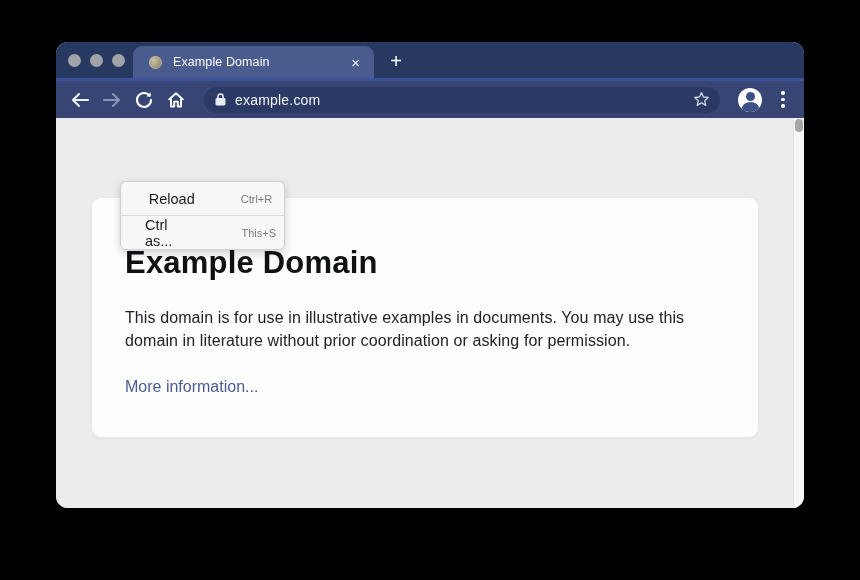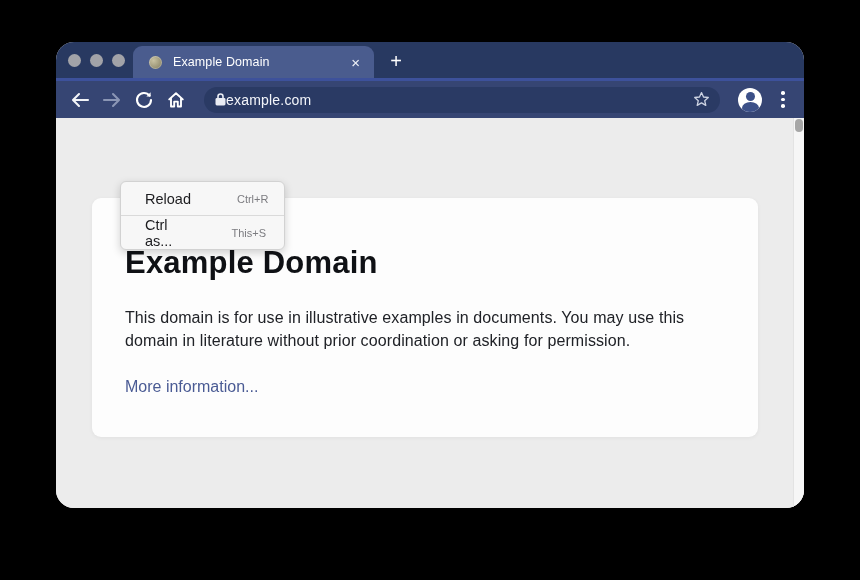--- a/index.html
+++ b/index.html
@@ -4,21 +4,21 @@
 <style>
   html,body{margin:0;padding:0;}
   body{
     width:860px;height:580px;background:#000000;
     font-family:"Liberation Sans","DejaVu Sans",sans-serif;
     position:relative;overflow:hidden;
     -webkit-font-smoothing:antialiased;
   }
   .browser-window{
     position:absolute;left:56px;top:42px;width:748px;height:466px;
-    border-radius:18px;overflow:hidden;background:#ececec;
+    border-radius:12px;overflow:hidden;background:#ececec;
   }
   
   .titlebar{
     position:relative;height:36px;background:#283961;
   }
   .traffic-lights{position:absolute;left:12px;top:12px;display:flex;gap:9px;}
   .traffic-light{width:13px;height:13px;border-radius:50%;background:#a2a3a8;}
   .tab{
     position:absolute;left:77px;bottom:0;width:241px;height:32px;
     background:#4a5c8e;border-radius:9px 9px 0 0;
@@ -47,21 +47,21 @@
     display:flex;align-items:center;
   }
   .nav-icon{width:32px;height:28px;display:flex;align-items:center;justify-content:center;flex:0 0 auto;}
   .nav-icon svg{display:block;}
   .toolbar-left{display:flex;align-items:center;padding-left:8px;}
   .address-bar{
     flex:1 1 auto;height:26px;margin:0 10px 0 12px;border-radius:13px;
     background:#2a3a64;display:flex;align-items:center;position:relative;
   }
   .lock-icon{margin-left:11px;display:flex;}
-  .url-text{color:#f3f5fa;font-size:14px;letter-spacing:.2px;}
+  .url-text{color:#f3f5fa;font-size:14px;margin-left:9px;letter-spacing:.2px;}
   .star-icon{position:absolute;right:10px;top:4px;display:flex;}
   .avatar{
     width:24px;height:24px;border-radius:50%;background:#ffffff;margin:0 10px 0 8px;
     position:relative;flex:0 0 auto;overflow:hidden;
   }
   .avatar .head{position:absolute;left:7.5px;top:4px;width:9px;height:9px;border-radius:50%;background:#3c5088;}
   .avatar .body{position:absolute;left:3.5px;top:14px;width:17px;height:12px;border-radius:50%;background:#3c5088;}
   .menu-dots{width:22px;height:24px;display:flex;flex-direction:column;align-items:center;justify-content:center;gap:3px;margin-right:10px;flex:0 0 auto;}
   .menu-dots i{width:3.5px;height:3.5px;border-radius:50%;background:#ffffff;display:block;}
   
@@ -85,22 +85,22 @@
     letter-spacing:.1px;
   }
   .page-link{margin:16px 0 3px 0;font-size:16px;line-height:22px;color:#4a5b94;text-decoration:none;display:inline-block;}
   
   .context-menu{
     position:absolute;left:64px;top:63px;width:163px;
     background:#f7f7f7;border:1px solid #d2d2d2;border-radius:6px;
     box-shadow:0 3px 9px rgba(0,0,0,0.18);overflow:hidden;z-index:5;
   }
   .context-menu-item{
-    height:33px;display:flex;align-items:center;justify-content:space-between;
-    padding:0 18px 0 24px;
+    height:33px;display:flex;align-items:center;justify-content:center;
+    padding:0 8px 0 24px;
   }
   .context-menu-item .label{font-size:14.5px;color:#1c1c1f;}
   .context-menu-item .shortcut{font-size:11px;color:#7c7c80;margin-left:46px;}
   .context-menu-divider{height:1px;background:#dadada;}
 </style>
 </head>
 <body>
 
 <div class="browser-window">
 

